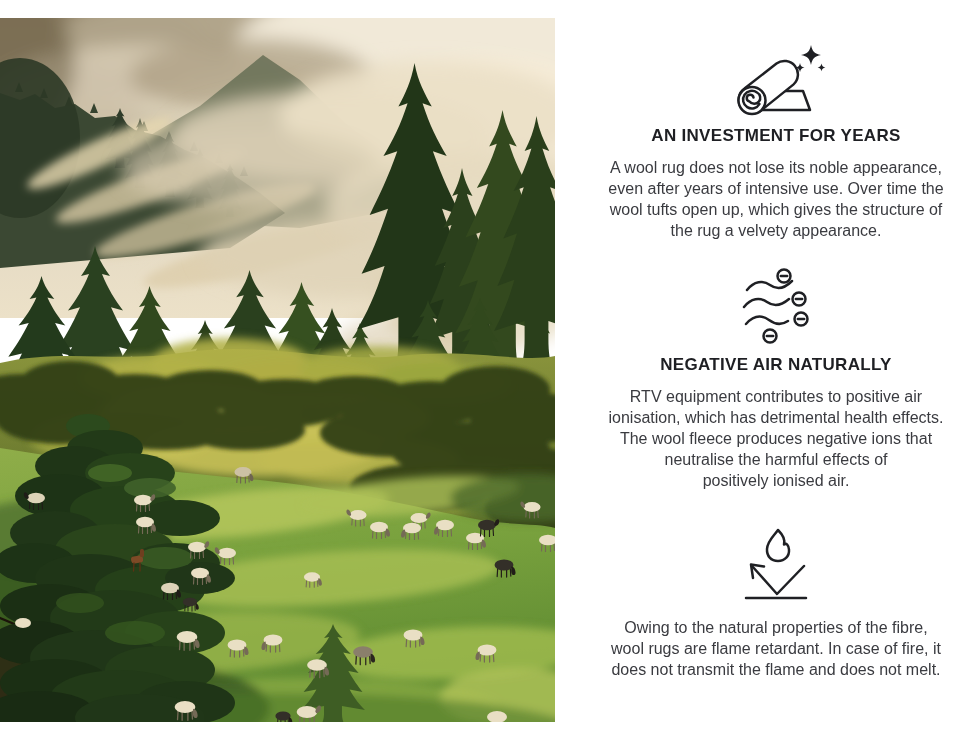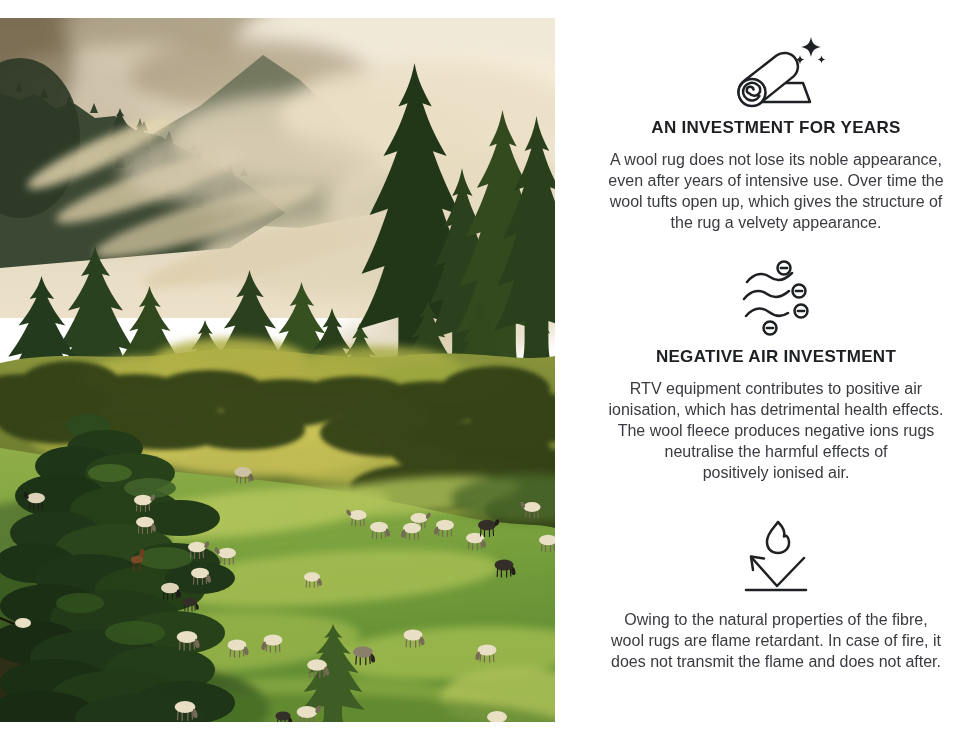--- a/index.html
+++ b/index.html
@@ -3,21 +3,21 @@
 <meta charset="utf-8">
 <style>
   html,body{margin:0;padding:0;}
   body{
     width:970px;height:740px;background:#ffffff;position:relative;overflow:hidden;
     font-family:"Liberation Sans","DejaVu Sans",sans-serif;
   }
   .photo-wrap{position:absolute;left:0;top:18px;width:555px;height:704px;overflow:hidden;}
   .photo-wrap svg{display:block;}
   .features{position:absolute;left:586px;top:0;width:380px;text-align:center;}
-  .feature{margin:0;}
+  .feature{margin:8px;}
   .f1{padding-top:34px;}
   .f2{margin-top:26px;}
   .f3{margin-top:34px;}
   .f-icon{display:flex;justify-content:center;align-items:flex-end;margin-bottom:8px;}
   .feature h3{
     margin:0 0 11px 0;font-size:17px;font-weight:700;letter-spacing:.3px;
     color:#1e1f23;
   }
   .feature p{
     margin:0;font-size:16px;line-height:21px;color:#3a3b40;white-space:pre-line;
@@ -328,35 +328,35 @@
         <circle class="ic" stroke-width="2.4" cx="50" cy="9" r="6.5"></circle>
           <path class="ic" stroke-width="2.4" d="M46.8,9 L53.2,9"></path>
         <circle class="ic" stroke-width="2.4" cx="65" cy="32" r="6.5"></circle>
           <path class="ic" stroke-width="2.4" d="M61.8,32 L68.2,32"></path>
         <circle class="ic" stroke-width="2.4" cx="67" cy="52" r="6.5"></circle>
           <path class="ic" stroke-width="2.4" d="M63.8,52 L70.2,52"></path>
         <circle class="ic" stroke-width="2.4" cx="36" cy="69" r="6.5"></circle>
           <path class="ic" stroke-width="2.4" d="M32.8,69 L39.2,69"></path>
       </svg>
     </div>
-    <h3>NEGATIVE AIR INVESTMENT</h3>
+    <h3>NEGATIVE AIR NATURALLY</h3>
     <p>RTV equipment contributes to positive air
 ionisation, which has detrimental health effects.
-The wool fleece produces negative ions rugs
+The wool fleece produces negative ions that
 neutralise the harmful effects of
 positively ionised air.</p>
   </section>
 
   <section class="feature f3">
     <div class="f-icon">
       <svg width="76" height="84" viewBox="0 0 76 84">
         <path class="ic" d="M40,5 C35,12 29.5,16 29,24 C28.6,31 33,36 40,36 C47,36 51.5,31 51,24.5 C50.7,20.5 48.5,17.5 46,19.5 C47.5,14.5 44.5,9.5 40,5 Z"></path>
         <path class="ic" d="M66,41 L39,69 L14,41"></path>
         <path class="ic" d="M13,39.5 L26,41.5 M13,39.5 L15,53"></path>
         <path class="ic" d="M8,73 L68,73"></path>
       </svg>
     </div>
     <p>Owing to the natural properties of the fibre,
 wool rugs are flame retardant. In case of fire, it
-does not transmit the flame and does not after.</p>
+does not transmit the flame and does not melt.</p>
   </section>
 
 </div>
 
 </body></html>

